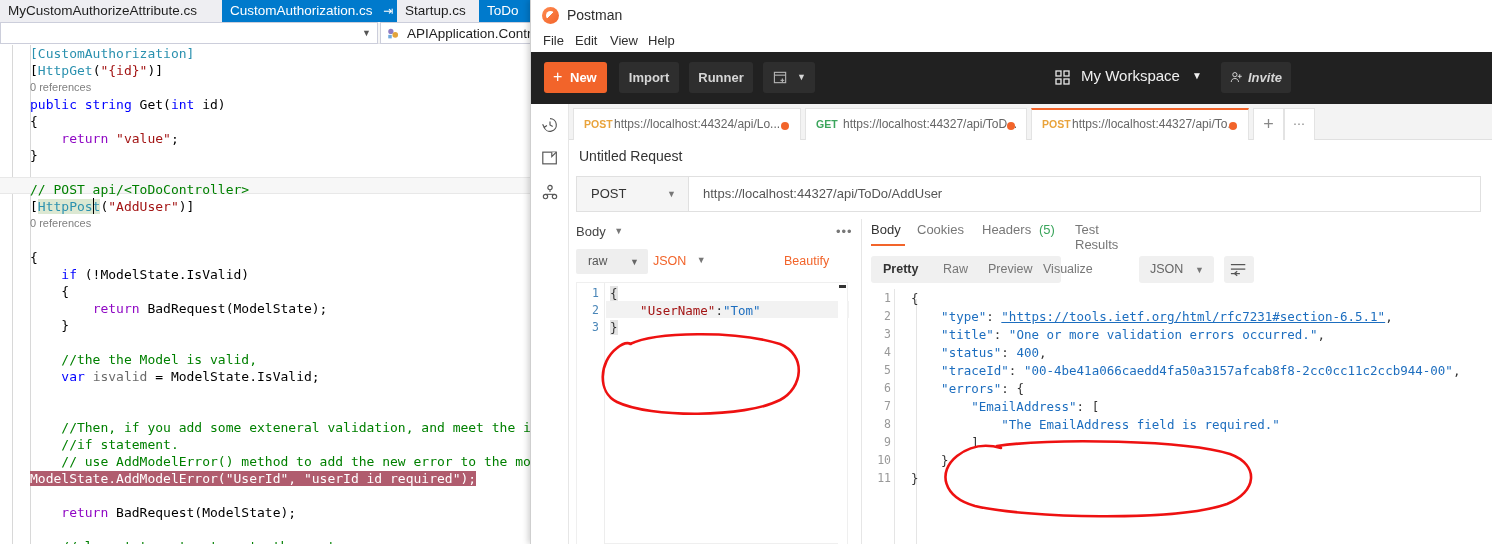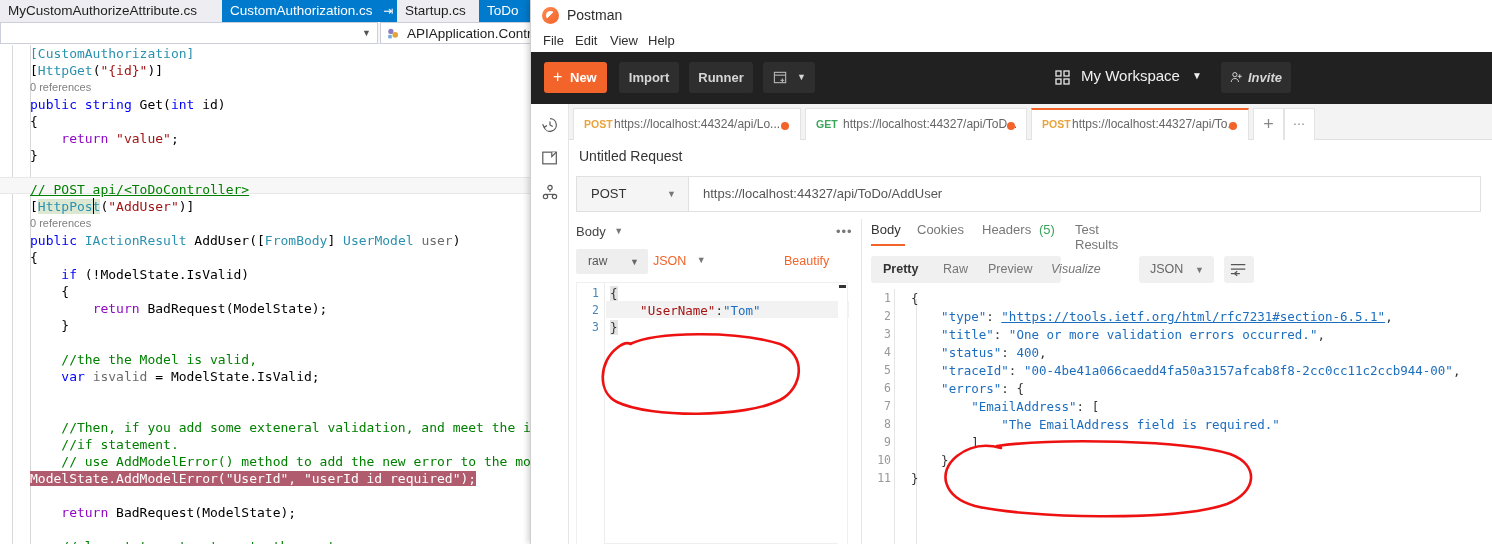--- a/index.html
+++ b/index.html
@@ -201,25 +201,24 @@
 
       <div class="hl-row" style="top:132px; background:#f7f7f7;"></div>
 
       <div class="code-line" style="left:30px; top:0;"><span class="typ">[CustomAuthorization]</span></div>
       <div class="code-line" style="left:30px; top:17px;"><span class="id">[</span><span class="typ">HttpGet</span><span class="id">(</span><span class="str">"{id}"</span><span class="id">)]</span></div>
       <div class="code-line ref" style="left:30px; top:34px;">0 references</div>
       <div class="code-line" style="left:30px; top:51px;"><span class="kw">public string </span><span class="id">Get(</span><span class="kw">int </span><span class="id">id)</span></div>
       <div class="code-line" style="left:30px; top:68px;">{</div>
       <div class="code-line" style="left:30px; top:85px;">    <span style="color:#8f08c4;">return</span> <span class="str">"value"</span>;</div>
       <div class="code-line" style="left:30px; top:102px;">}</div>
-      <div class="code-line cmt" style="left:30px; top:136px;text-decoration:underline;">// POST api/&lt;ToDoController&gt;</div>
+      <div class="code-line cmt" style="left:30px; top:136px;">// POST api/&lt;ToDoController&gt;</div>
       <div class="code-line" style="left:30px; top:153px;">[<span class="typ hl-tag">HttpPost</span>(<span class="str">"AddUser"</span>)]</div>
       <div class="cursor-vline" style="left:93px; top:153px; height:16px;"></div>
       <div class="code-line ref" style="left:30px; top:170px;">0 references</div>
-      <div class="code-line" style="left:30px; top:187px;"><span class="kw">public</span> <span class="typ">IActionResult</span> AddUser([<span class="typ">FromBody</span>] <span class="typ">UserModel</span> <span style="color:#6b6b6b;">user</span>)</div>
       <div class="code-line" style="left:30px; top:204px;">{</div>
       <div class="code-line" style="left:30px; top:221px;">    <span class="kw">if</span> (!ModelState.IsValid)</div>
       <div class="code-line" style="left:30px; top:238px;">    {</div>
       <div class="code-line" style="left:30px; top:255px;">        <span style="color:#8f08c4;">return</span> BadRequest(ModelState);</div>
       <div class="code-line" style="left:30px; top:272px;">    }</div>
       <div class="code-line cmt" style="left:30px; top:306px;">    //the the Model is valid,</div>
       <div class="code-line" style="left:30px; top:323px;">    <span class="kw">var</span> <span style="color:#6b6b6b;">isvalid</span> = ModelState.IsValid;</div>
       <div class="code-line cmt" style="left:30px; top:374px;">    //Then, if you add some exteneral validation, and meet the invalid p</div>
       <div class="code-line cmt" style="left:30px; top:391px;">    //if statement.</div>
       <div class="code-line cmt" style="left:30px; top:408px;">    // use AddModelError() method to add the new error to the model stat</div>
@@ -386,21 +385,21 @@
 
       <div class="status-wrap">
         
         
       </div>
 
       <div class="view-tabs" style="left:340px; width:190px;">
         <span class="view-tab active" style="left:12px;">Pretty</span>
         <span class="view-tab" style="left:72px;">Raw</span>
         <span class="view-tab" style="left:117px;">Preview</span>
-        <span class="view-tab" style="left:180px;font-style:italic;">Visualize</span>
+        <span class="view-tab" style="left:172px;">Visualize</span>
       </div>
       <div class="view-tabs" style="left:340px; width:250px; background:transparent;"></div>
 
       <div class="fmt-sel" style="left:608px; top:152px; left:608px;">
         <span class="t">JSON</span>
         <span class="c">▼</span>
       </div>
       <div class="wrap-btn" style="left:693px;">
         <svg width="18" height="18" viewBox="0 0 20 20" style="position:absolute;left:6px;top:5px;">
           <line x1="1" y1="4" x2="17" y2="4" stroke="#555" stroke-width="1.4"></line>

